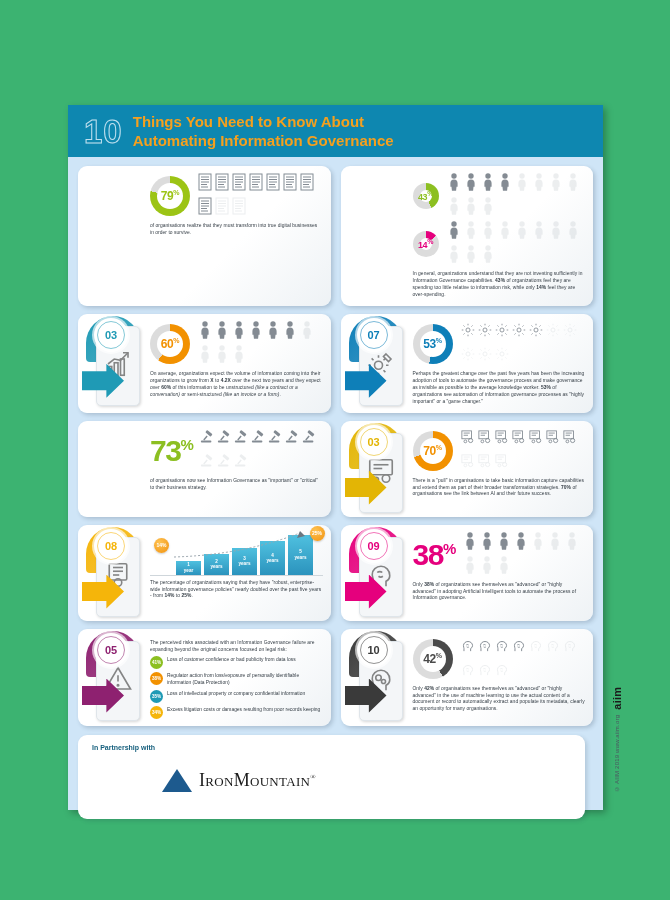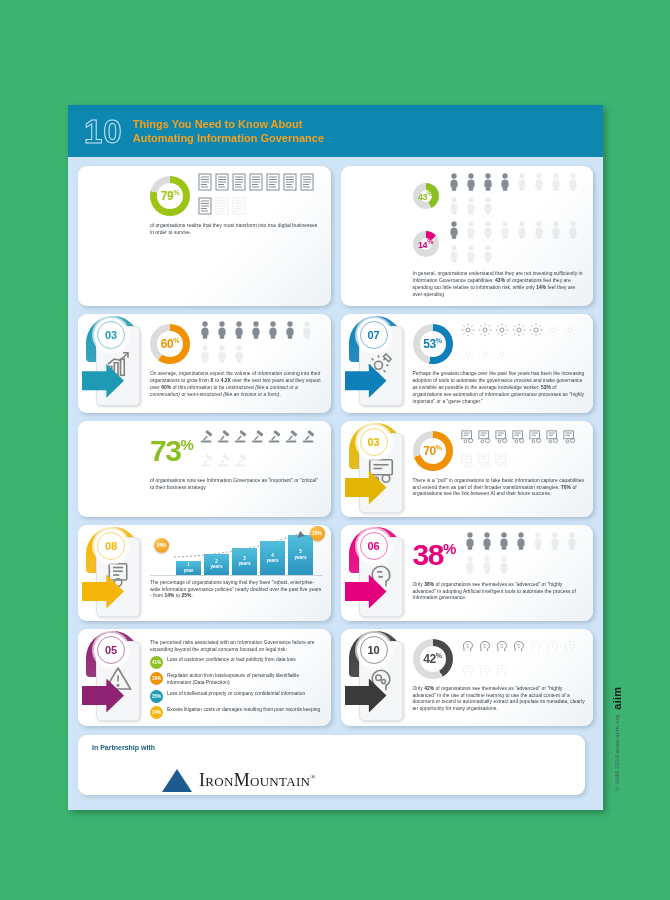--- a/index.html
+++ b/index.html
@@ -22,21 +22,21 @@
     display: flex; align-items: center; padding-left: 16px;
   }
   .hdr-num {
     font-size: 33px; font-weight: bold; letter-spacing: 1px;
     color: transparent;
     -webkit-text-stroke: 1px #bfe0ef;
     text-shadow: none;
     margin-right: 10px; line-height: 1;
     font-family: "Liberation Sans", sans-serif;
   }
-  .hdr-txt { color: #f5a01e; font-size: 11px; font-weight: bold; line-height: 1.28; }
+  .hdr-txt { color: #f5a01e; font-size: 15px; font-weight: bold; line-height: 1.28; }
   
   .grid {
     display: grid; grid-template-columns: 1fr 1fr;
     gap: 8px 10px; padding: 9px 10px 6px 10px;
   }
   .card {
     position: relative;
     background: linear-gradient(135deg,#ffffff 0%,#ffffff 60%,#eef2f5 100%);
     border-radius: 9px;
     box-shadow: 2px 2px 4px rgba(40,60,80,.22);
@@ -120,21 +120,21 @@
   
   .risk { display: flex; align-items: flex-start; gap: 4px; margin-top: 3px; }
   .risk .pc {
     flex: 0 0 13px; width: 13px; height: 13px; border-radius: 50%;
     color: #fff; font-size: 4.6px; font-weight: bold;
     display: flex; align-items: center; justify-content: center;
   }
   .risk .rt { font-size: 4.9px; line-height: 1.38; color: #333c44; padding-top: 1px; }
   
   .footer {
-    margin: 3px 18px 0 10px; height: 60px; background: #fff;
+    margin: 3px 18px 0 10px; height: 84px; background: #fff;
     border-radius: 9px; box-shadow: 2px 2px 4px rgba(40,60,80,.18);
     padding: 9px 14px; position: relative;
   }
   .footer .pw { font-size: 7px; font-weight: bold; color: #17607e; }
   .logo-wrap {
     position: absolute; left: 84px; top: 34px;
     display: flex; align-items: center; gap: 7px;
   }
   .logo-tri { width: 0; height: 0; border-left: 15px solid transparent;
               border-right: 15px solid transparent; border-bottom: 23px solid #1d5a8e; }
@@ -702,21 +702,21 @@
         <div class="ribbon">
           <div class="rib-top" style="background:linear-gradient(135deg,#e5007d,#e5007dcc)"></div>
           <div class="rib-card">
             <span><svg class="glyph" viewBox="0 0 24 24" fill="none" stroke="#5a5a5a" stroke-width="1.3">
                 <path d="M16 21v-4a5 5 0 0 0 3-4.5C19 8 15.8 5 12 5S5 8 5 11.5c0 2 .8 3 .8 4.5V21"></path>
                 <path d="M9 10c1-1 3-1 4 0M10 13c1 .8 2.5.8 3.5 0"></path>
               </svg></span>
           </div>
           <div class="rib-arrow" style="background:#e5007d"></div>
           <div class="rib-circle" style="color:#e5007d">
-            <span>06</span>
+            <span>09</span>
           </div>
         </div>
         <div class="stat-row">
           <div class="bignum" style="color:#e5007d">38<sup>%</sup></div>
           <div class="icons">
             <span style="opacity:0.85"><svg class="ic" viewBox="0 0 12 20">
                 <circle cx="6" cy="3.4" r="3" fill="#55606a"></circle>
                 <path d="M6 7.2c-2.6 0-4 1.7-4 4.2v4h1.2l.5 4.4h4.6l.5-4.4H10v-4c0-2.5-1.4-4.2-4-4.2z" fill="#55606a"></path>
               </svg></span>
             <span style="opacity:0.85"><svg class="ic" viewBox="0 0 12 20">

